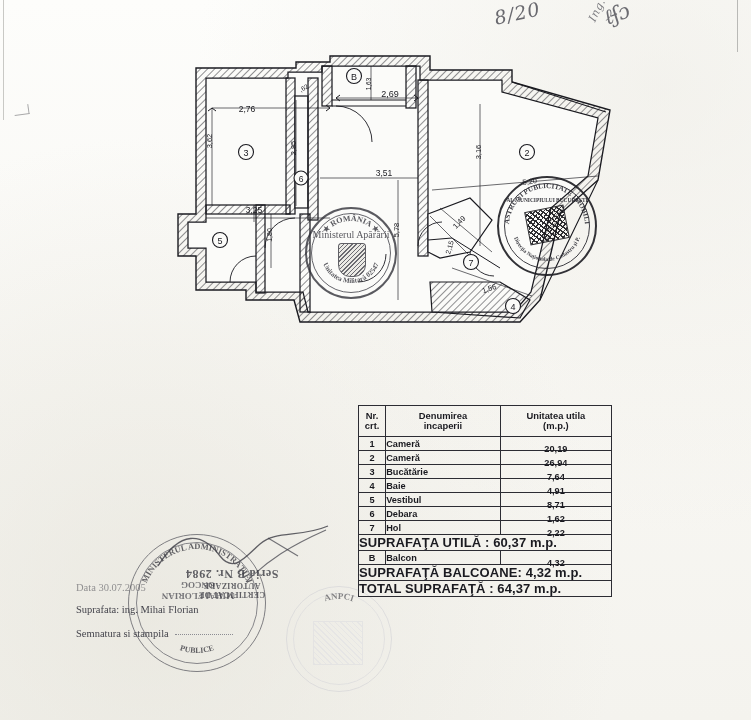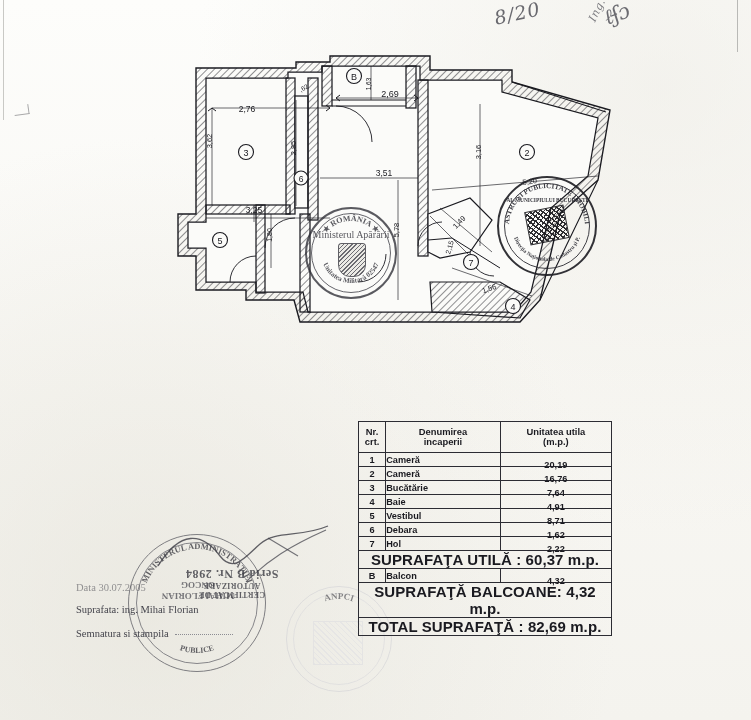--- a/index.html
+++ b/index.html
@@ -224,21 +224,21 @@
     display: inline-block;
     width: 58px;
     border-bottom: 1px dotted #8c8c92;
     margin-left: 4px;
     vertical-align: 2px;
   }
   
   #area-table {
     position: absolute;
     left: 358px;
-    top: 421px;
+    top: 405px;
     width: 254px;
     border-collapse: collapse;
     font-family: "Liberation Sans", sans-serif;
     font-weight: bold;
     font-size: 9.2px;
     color: #1a1a20;
     background: transparent;
   }
   #area-table th, #area-table td {
     border: 1px solid #2c2c33;
@@ -257,23 +257,23 @@
   #area-table tbody td { height: 13px; }
   .cell-nr   { text-align: center; }
   .cell-name { text-align: left; padding-left: 4px; }
   .cell-area {
     text-align: center;
     padding-right: 6px;
     position: relative;
     top: 5px;
   }
   .row-total td {
-    text-align: center;
+    text-align: left;
     height: 15px;
-    font-size: 15px;
+    font-size: 13px;
     letter-spacing: .1px;
   }
   .badge-balcon { text-align: center; }
 </style>
 </head>
 <body>
 
 <div id="page">
   <div id="paper-tint"></div>
   <div id="left-margin-line"></div>
@@ -514,21 +514,21 @@
     </thead>
     <tbody id="table-body">
         <tr>
           <td class="cell-nr">1</td>
           <td class="cell-name">Cameră</td>
           <td class="cell-area">20,19</td>
         </tr>
         <tr>
           <td class="cell-nr">2</td>
           <td class="cell-name">Cameră</td>
-          <td class="cell-area">16,76</td>
+          <td class="cell-area">26,94</td>
         </tr>
         <tr>
           <td class="cell-nr">3</td>
           <td class="cell-name">Bucătărie</td>
           <td class="cell-area">7,64</td>
         </tr>
         <tr>
           <td class="cell-nr">4</td>
           <td class="cell-name">Baie</td>
           <td class="cell-area">4,91</td>
@@ -553,17 +553,17 @@
         </tr>
         <tr>
           <td class="badge-balcon">B</td>
           <td class="cell-name">Balcon</td>
           <td class="cell-area">4,32</td>
         </tr>
         <tr class="row-total">
           <td colspan="3">SUPRAFAŢĂ BALCOANE: 4,32 m.p.</td>
         </tr>
         <tr class="row-total">
-          <td colspan="3">TOTAL SUPRAFAŢĂ : 82,69 m.p.</td>
+          <td colspan="3">TOTAL SUPRAFAŢĂ : 64,37 m.p.</td>
         </tr>
       </tbody>
   </table>
 </div>
 
 </body></html>

